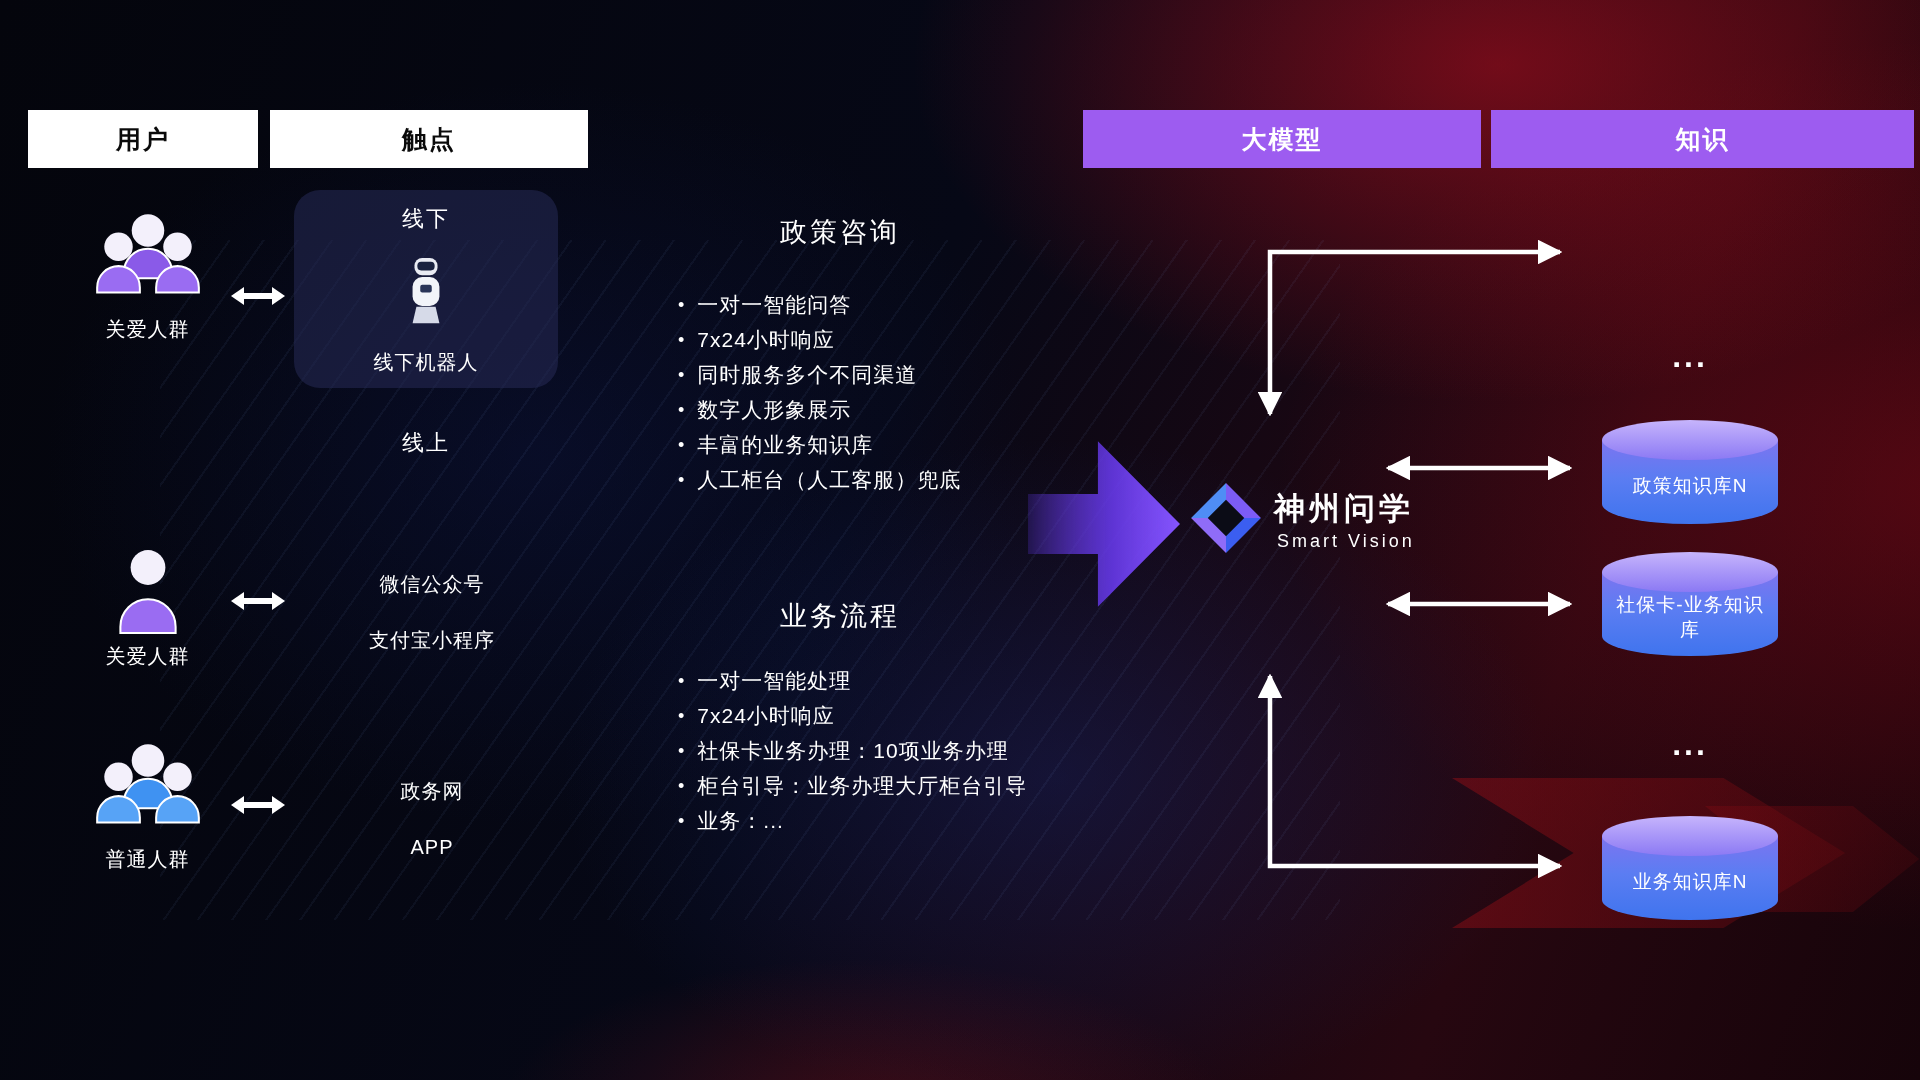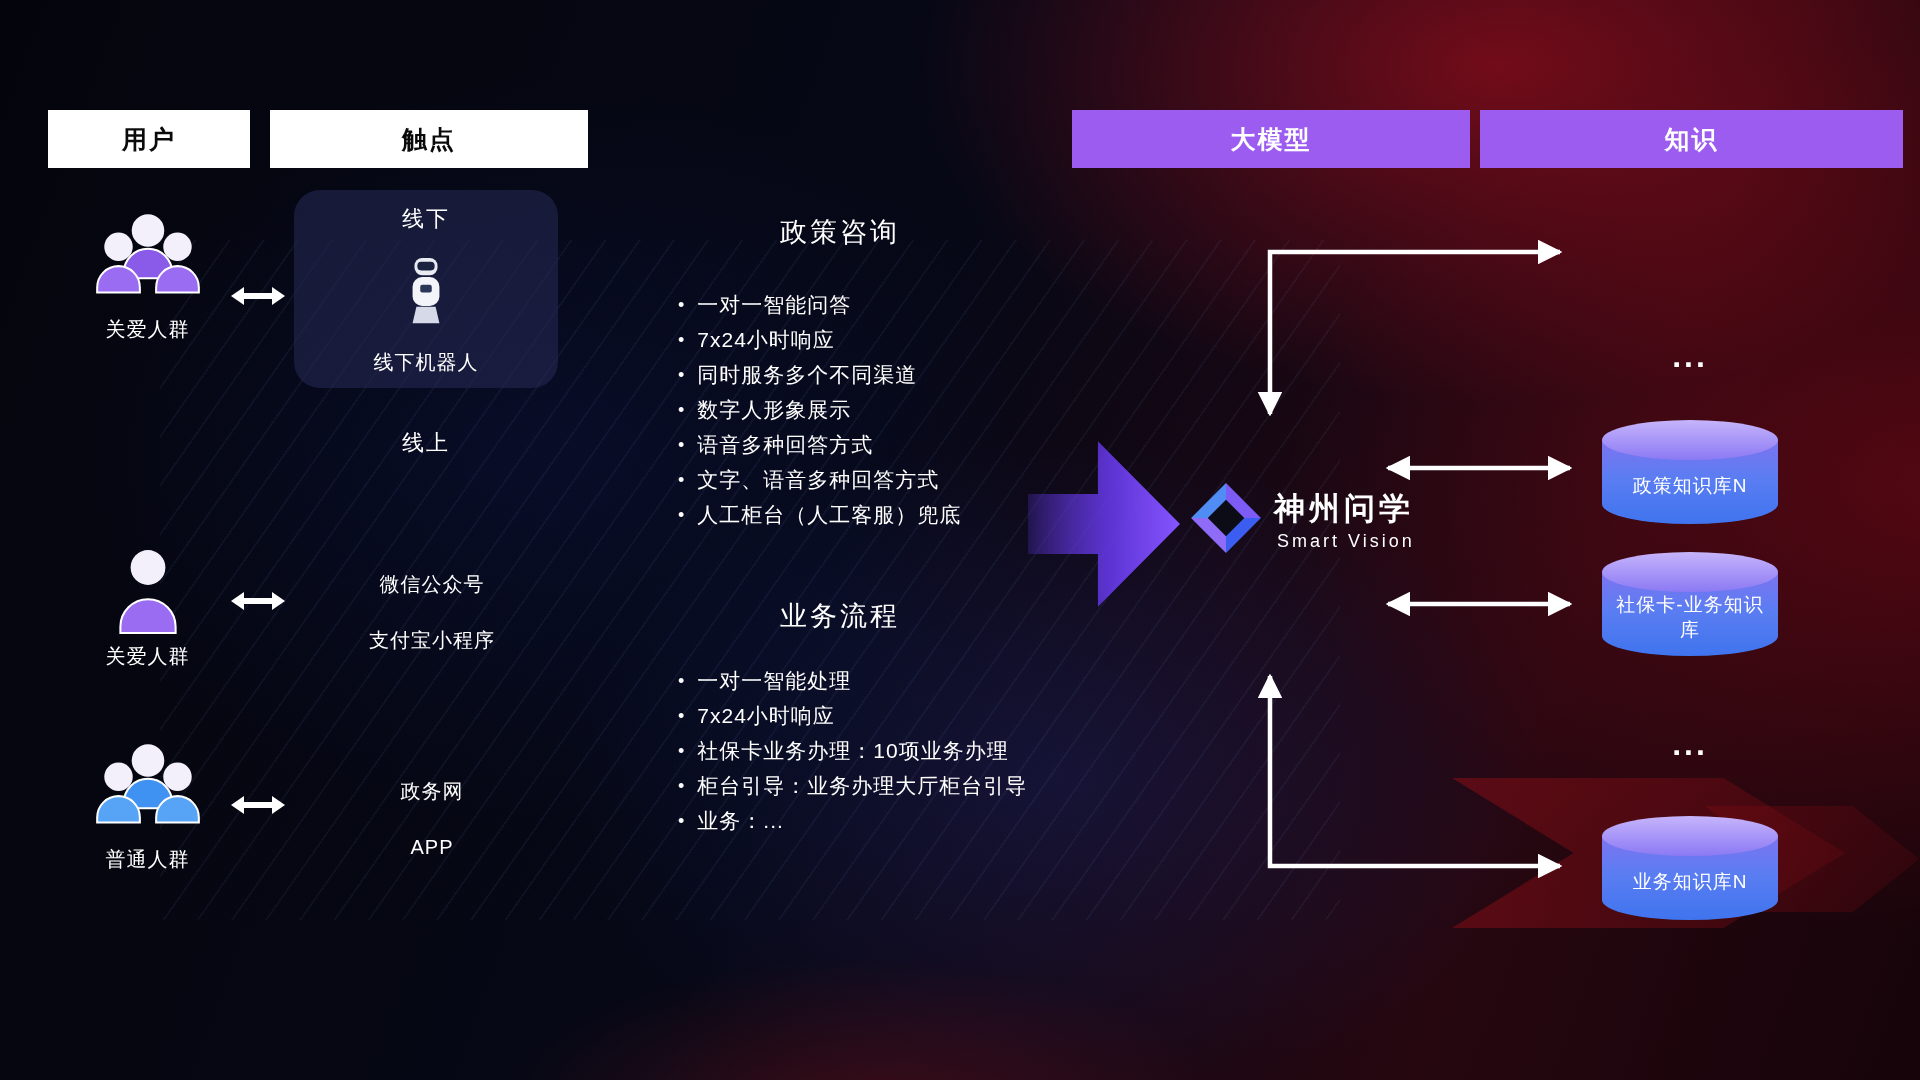--- a/index.html
+++ b/index.html
@@ -26,21 +26,21 @@
   .chev2 { left:1705px; top:806px; width:255px; height:106px;
     background:linear-gradient(100deg, rgba(120,10,18,.45), rgba(70,6,12,.3));
     clip-path:polygon(0 100%, 26% 50%, 0 0, 58% 0, 84% 50%, 58% 100%); }
 
   .hdr {
     position:absolute; top:110px; height:58px; line-height:58px;
     text-align:center; font-size:25px; font-weight:bold; letter-spacing:2px;
   }
   .hdr-white { background:#ffffff; color:#0a0a0a; }
   .hdr-blue  { background:#0f6ff0; color:#ffffff; }
-  .hdr-purple{ background:#9d5cf0; color:#ffffff; }
+  .hdr-purple{ background:#9d5cf0; color:#ffffff;margin-left:11px; }
 
   .user-block { position:absolute; width:145px; text-align:center; }
   .user-block svg { display:block; margin:0 auto; }
   .user-label { margin-top:8px; font-size:20px; color:#ffffff; letter-spacing:1px; }
 
   .darrow { position:absolute; width:46px; height:6px; background:#fff; border-radius:2px; }
   .darrow::before { content:""; position:absolute; left:-13px; top:-6px;
     border:9px solid transparent; border-right:13px solid #fff; }
   .darrow::after { content:""; position:absolute; right:-13px; top:-6px;
     border:9px solid transparent; border-left:13px solid #fff; }
@@ -89,21 +89,21 @@
 </style>
 </head>
 <body>
 
 <div class="canvas">
 
   <div class="streaks"></div>
   <div class="chev chev1"></div>
   <div class="chev chev2"></div>
 
-  <div class="hdr hdr-white" style="left:48px;   width:202px;">用户</div>
+  <div class="hdr hdr-white" style="left:28px;   width:230px;">用户</div>
   <div class="hdr hdr-white" style="left:270px;  width:318px;">触点</div>
   <div class="hdr hdr-purple" style="left:1072px; width:398px;">大模型</div>
   <div class="hdr hdr-purple" style="left:1480px; width:423px;">知识</div>
 
   <div class="user-block" style="left:75px; top:210px;">
     <svg width="122" height="98" viewBox="0 0 120 96">
       <circle cx="60" cy="20" r="16" fill="#f3f0fb"></circle>
       <path d="M36 62 a24 24 0 0 1 48 0 l0 5 -48 0 z" fill="#8a5ae8" stroke="#ffffff" stroke-width="2"></path>
       <circle cx="31" cy="36" r="14" fill="#f3f0fb"></circle>
       <path d="M10 76 a21 21 0 0 1 42 0 l0 5 -42 0 z" fill="#9a6cf2" stroke="#ffffff" stroke-width="2"></path>
@@ -153,22 +153,21 @@
   <div class="chan" style="top:627px;">支付宝小程序</div>
   <div class="chan" style="top:778px;">政务网</div>
   <div class="chan" style="top:836px;">APP</div>
 
   <div class="sec-title" style="top:214px;">政策咨询</div>
   <ul class="bullets" style="top:288px;">
     <li>一对一智能问答</li>
     <li>7x24小时响应</li>
     <li>同时服务多个不同渠道</li>
     <li>数字人形象展示</li>
-    <li>语音多种回答方式</li>
-    <li>文字、语音多种回答方式</li>
+    <li>丰富的业务知识库</li>
     <li>人工柜台（人工客服）兜底</li>
   </ul>
 
   <div class="sec-title" style="top:598px;">业务流程</div>
   <ul class="bullets" style="top:664px;">
     <li>一对一智能处理</li>
     <li>7x24小时响应</li>
     <li>社保卡业务办理：10项业务办理</li>
     <li>柜台引导：业务办理大厅柜台引导</li>
     <li>业务：...</li>

